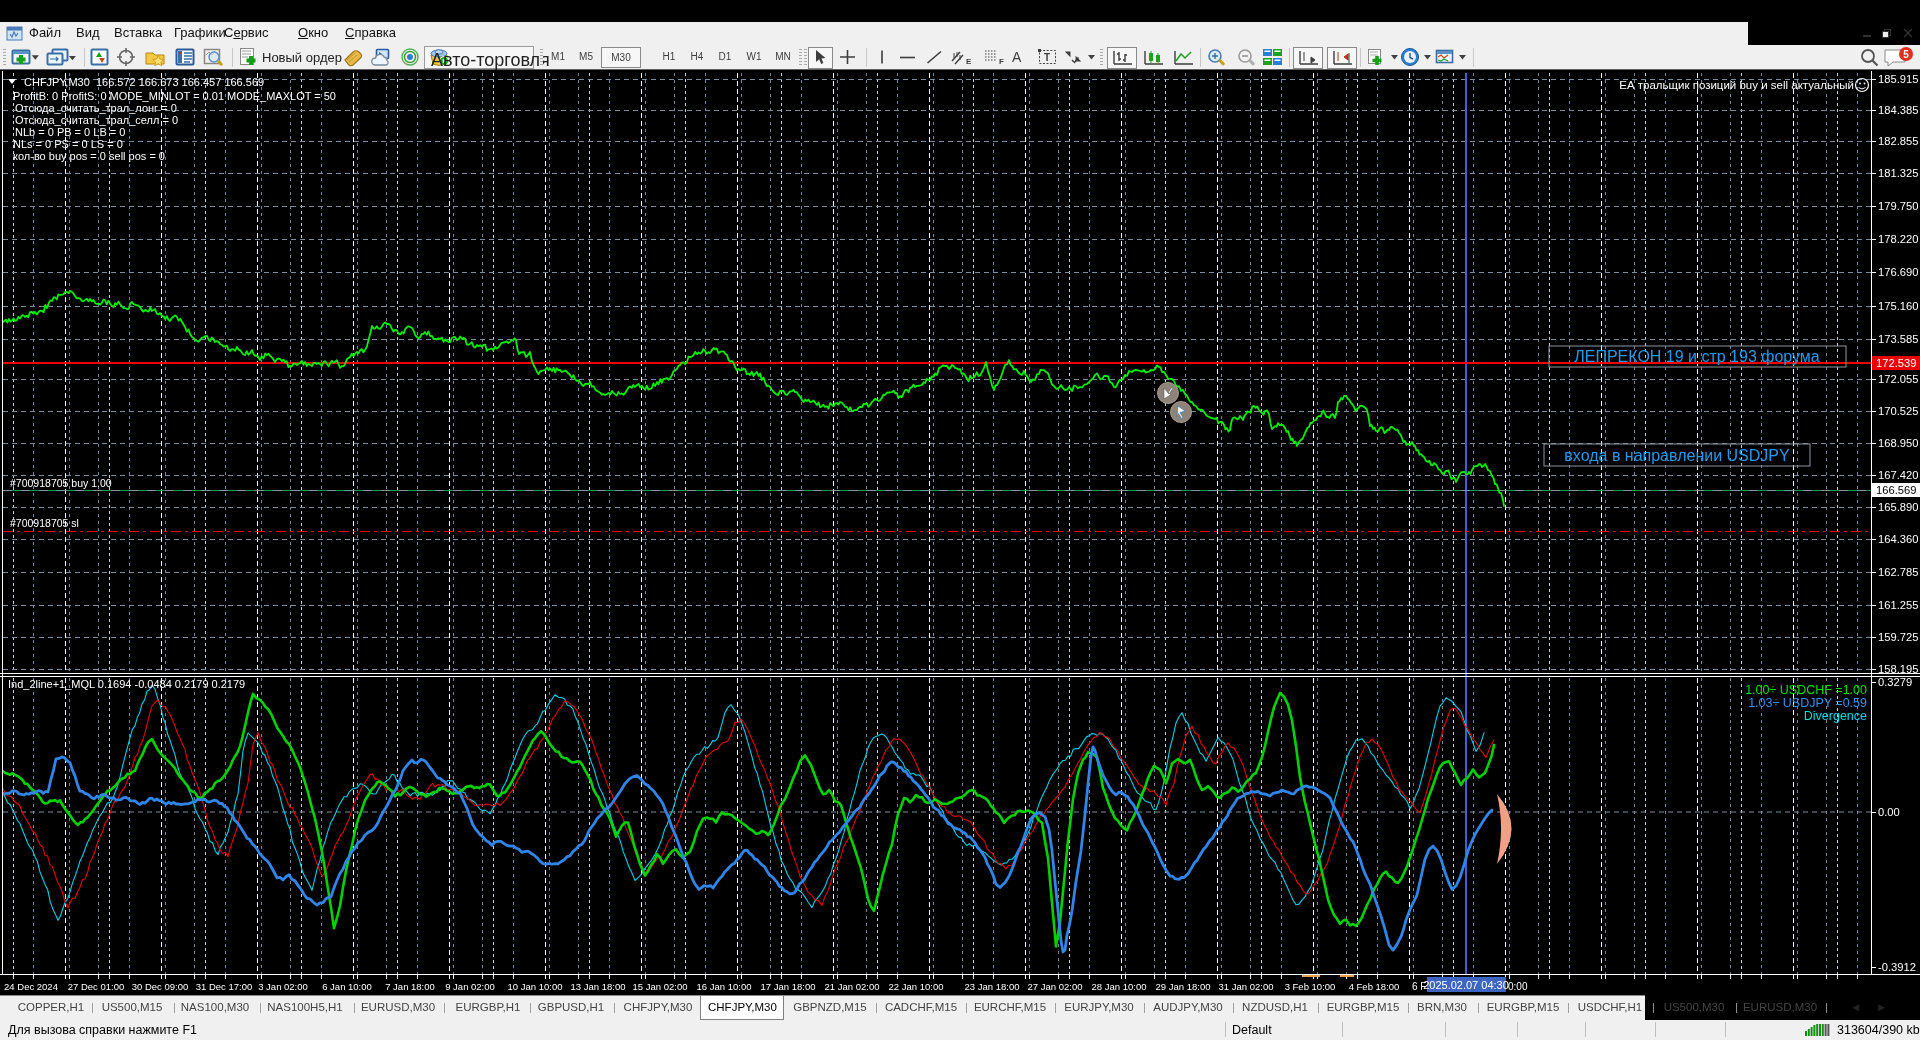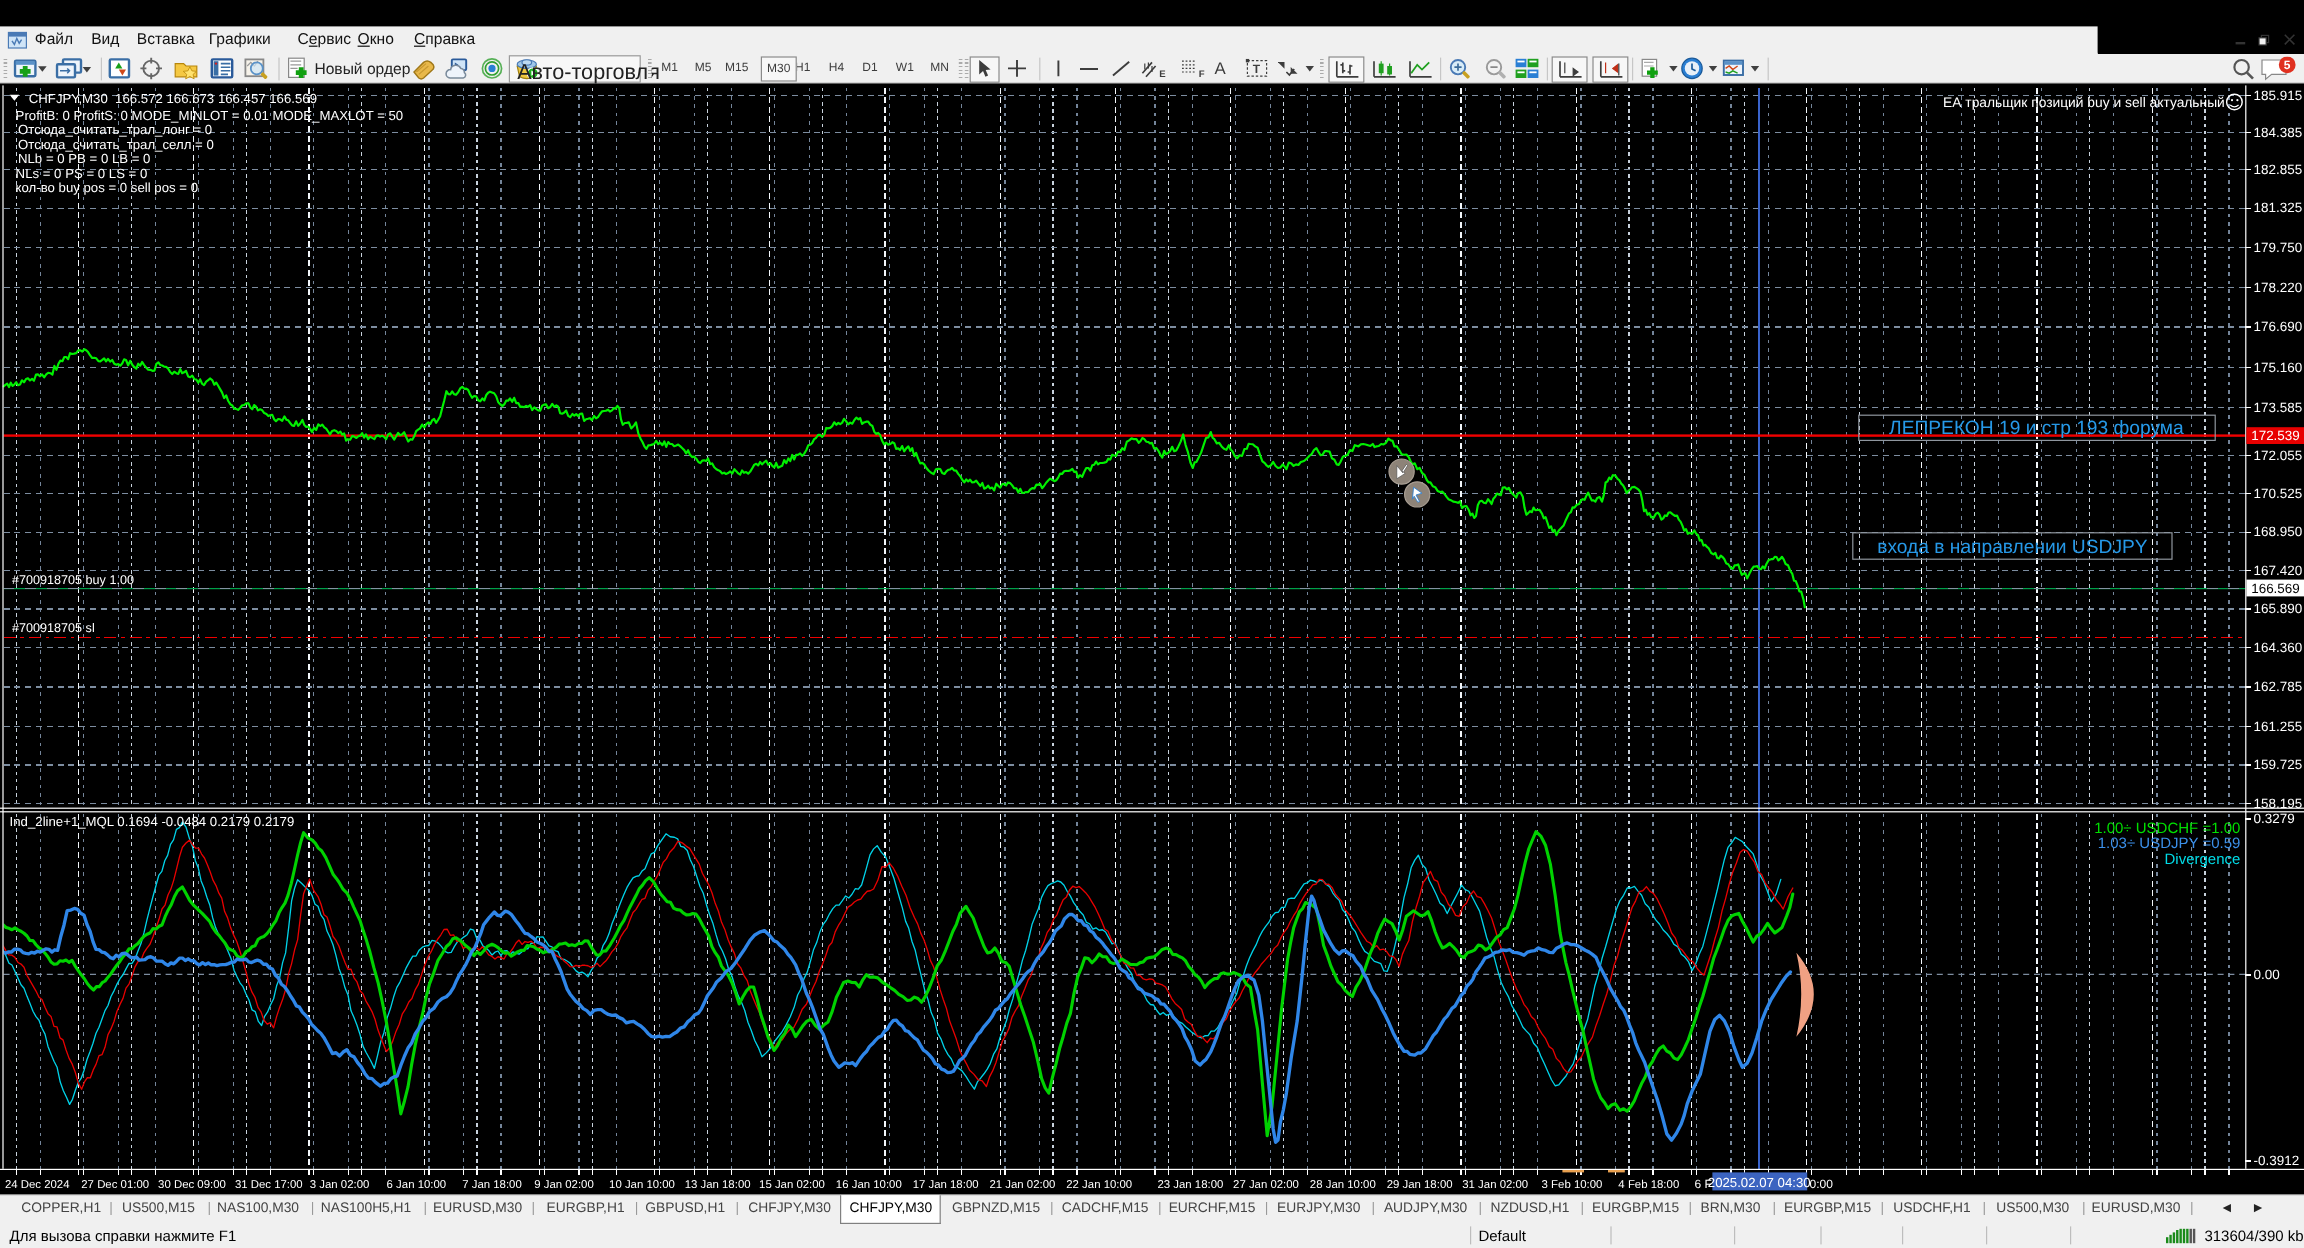--- a/index.html
+++ b/index.html
@@ -1,42 +1,42 @@
 <!DOCTYPE html>
 <html><head><meta charset="utf-8"><style>
 
 *{margin:0;padding:0;box-sizing:border-box}
 html,body{width:1920px;height:1040px;overflow:hidden;background:#000;font-family:"Liberation Sans",sans-serif}
 #app{position:relative;width:1920px;height:1040px;background:#000}
 #titlebar{position:absolute;left:0;top:0;width:1920px;height:22px;background:#ffffff;color:#000;font-size:13px}
 #menubar{position:absolute;left:0;top:22px;width:1748px;height:23px;background:#f0f0f0;font-size:13px;color:#111;border-bottom:1px solid #f0f0f0}
 #toolbar{position:absolute;left:0;top:45px;width:1920px;height:25px;background:#f0f0f0;border-bottom:1px solid #606060}
 .mi{position:absolute;top:3px}
-#tabs{position:absolute;left:0;top:995px;width:1920px;height:25px;background:#f0f0f0;border-top:1px solid #888;font-size:11.5px;color:#444}
+#tabs{position:absolute;left:0;top:995px;width:1645px;height:25px;background:#f0f0f0;border-top:1px solid #888;font-size:11.5px;color:#444}
 #status{position:absolute;left:0;top:1020px;width:1920px;height:20px;background:#f0f0f0;font-size:12.5px;color:#000}
 .tb{position:absolute;color:#3d3d3d;font-size:11.5px}
 .sep{position:absolute;top:3px;width:1px;height:19px;background:#c6c6c6}
 .grip{position:absolute;top:4px;width:3px;height:17px;background-image:repeating-linear-gradient(#aaa 0 1px,#f0f0f0 1px 3px)}
 .tfbtn{position:absolute;top:2px;height:21px;line-height:20px;text-align:center;color:#3d3d3d;font-size:10px}
 .pressed{background:#f7f7f7;border:1px solid #8a8a8a}
 .ssep{position:absolute;top:2px;width:1px;height:15px;background:#bdbdbd}
 
 </style></head><body>
 <div id="app">
 <div id="menubar">
 <svg width="17" height="15" style="position:absolute;left:6px;top:4px">
 <rect x="1" y="1" width="15" height="13" fill="#cfe4f7" stroke="#4a7ab5"></rect>
         <rect x="1" y="1" width="15" height="3.5" fill="#4a7ab5"></rect>
 <path d="M4,8 L6,11 L8,6 L10,10 L12,7" fill="none" stroke="#4a7ab5" stroke-width="1.2"></path>
       </svg>
 <span class="mi" style="left:29px">Файл</span>
 <span class="mi" style="left:76px">Вид</span>
 <span class="mi" style="left:114px">Вставка</span>
 <span class="mi" style="left:174px">Графики</span>
-<span class="mi" style="left:248px">С<u>е</u>рвис</span>
+<span class="mi" style="left:224px">С<u>е</u>рвис</span>
 <span class="mi" style="left:298px"><u>О</u>кно</span>
 <span class="mi" style="left:345px"><u>С</u>правка</span>
 <svg width="54" height="12" style="position:absolute;left:1862px;top:5px">
         <rect x="1" y="8" width="8" height="2" fill="#333"></rect>
         <rect x="22.5" y="2.5" width="6" height="6" fill="none" stroke="#333"></rect>
         <rect x="20.5" y="4.5" width="6" height="6" fill="#f0f0f0" stroke="#333"></rect>
         <path d="M42,2 L50,10 M50,2 L42,10" stroke="#333" stroke-width="1.3"></path>
       </svg>
 </div>
 <div id="toolbar">
@@ -111,21 +111,21 @@
       <span class="tb" style="left:431px;top:5px;font-size:18px;color:#222">Авто-торговля</span>
       <div class="grip" style="left:540px"></div>
       <div class="tfbtn" style="left:549px;width:18px">M1</div>
       <div class="tfbtn" style="left:577px;width:18px">M5</div>
       <div class="tfbtn" style="left:602px;width:24px">M15</div>
       <div class="tfbtn" style="left:660px;width:18px">H1</div>
       <div class="tfbtn" style="left:688px;width:18px">H4</div>
       <div class="tfbtn" style="left:716px;width:18px">D1</div>
       <div class="tfbtn" style="left:744px;width:20px">W1</div>
       <div class="tfbtn" style="left:773px;width:20px">MN</div>
-      <div class="tfbtn pressed" style="left:634px;width:30px">M30</div>
+      <div class="tfbtn pressed" style="left:601px;width:40px">M30</div>
       <div class="grip" style="left:799px"></div>
       <div class="grip" style="left:804px"></div>
       <div class="tfbtn pressed" style="left:808px;width:25px;height:22px"></div>
       <svg width="16" height="17" style="position:absolute;left:813px;top:4px">
         <path d="M3,1 L3,13 L6.2,10.2 L8.2,15 L10.4,14 L8.4,9.4 L12.5,9 Z" fill="#3d3d3d"></path>
       </svg>
       <svg width="20" height="17" style="position:absolute;left:838px;top:4px">
         <path d="M9.5,1 v14 M2,8 h15" stroke="#3d3d3d" stroke-width="1.6"></path>
       </svg>
       <div class="sep" style="left:866px"></div>

